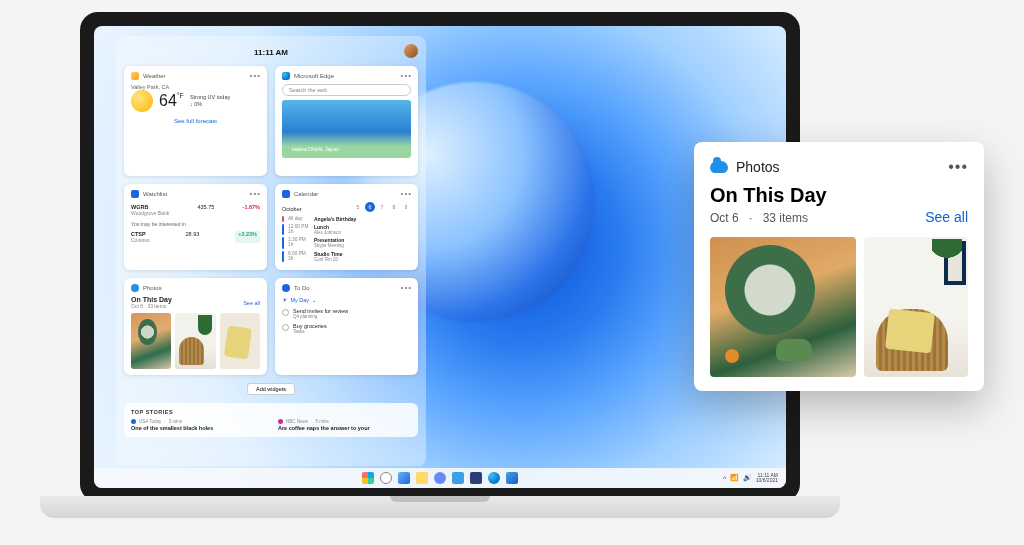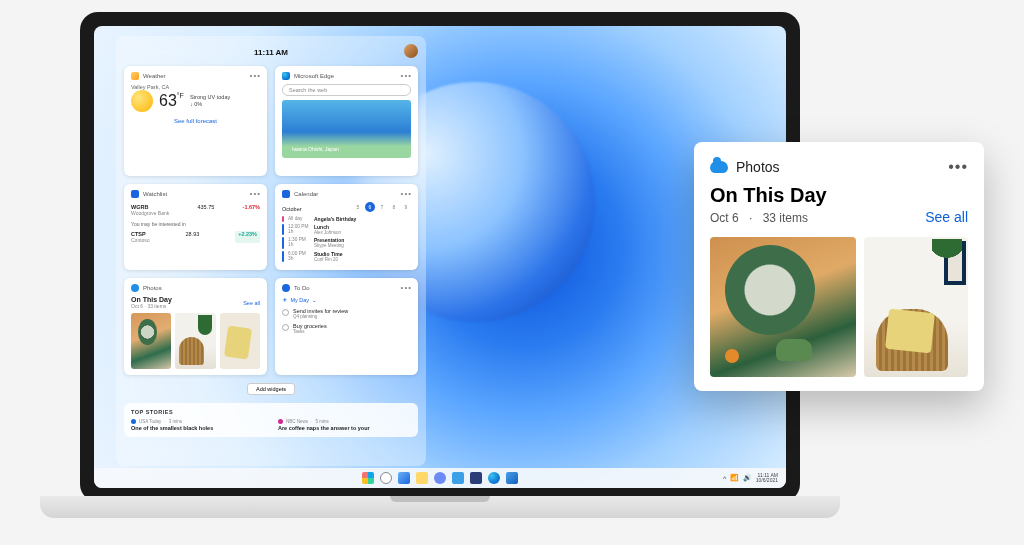--- a/index.html
+++ b/index.html
@@ -291,21 +291,21 @@
         <div class="card">
           <div class="card-head">
             <span class="icon" style="background:linear-gradient(135deg,#ffd060,#ff9c20)"></span>
             <span>Weather</span>
           </div>
           <span class="dots">•••</span>
           <div style="font-size:5.5px;color:#666">Valley Park, CA</div>
           <div class="weather-body">
             <div class="sun"></div>
             <div class="temp">
-              <span>63</span><sup>°F</sup>
+              <span>64</span><sup>°F</sup>
             </div>
             <div class="weather-meta">
               <div>Strong UV today</div>
               <div>↓ 0%</div>
             </div>
           </div>
           <div class="link">See full forecast</div>
         </div>
 
         <div class="card edge-card">

